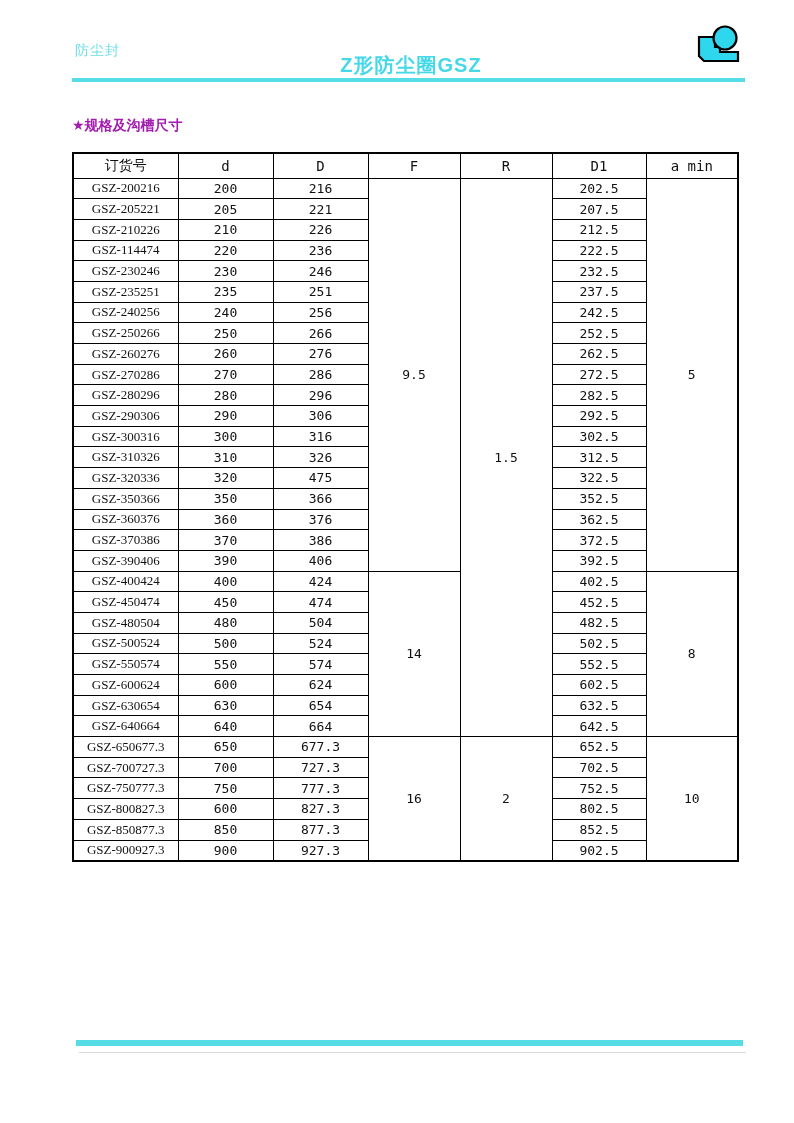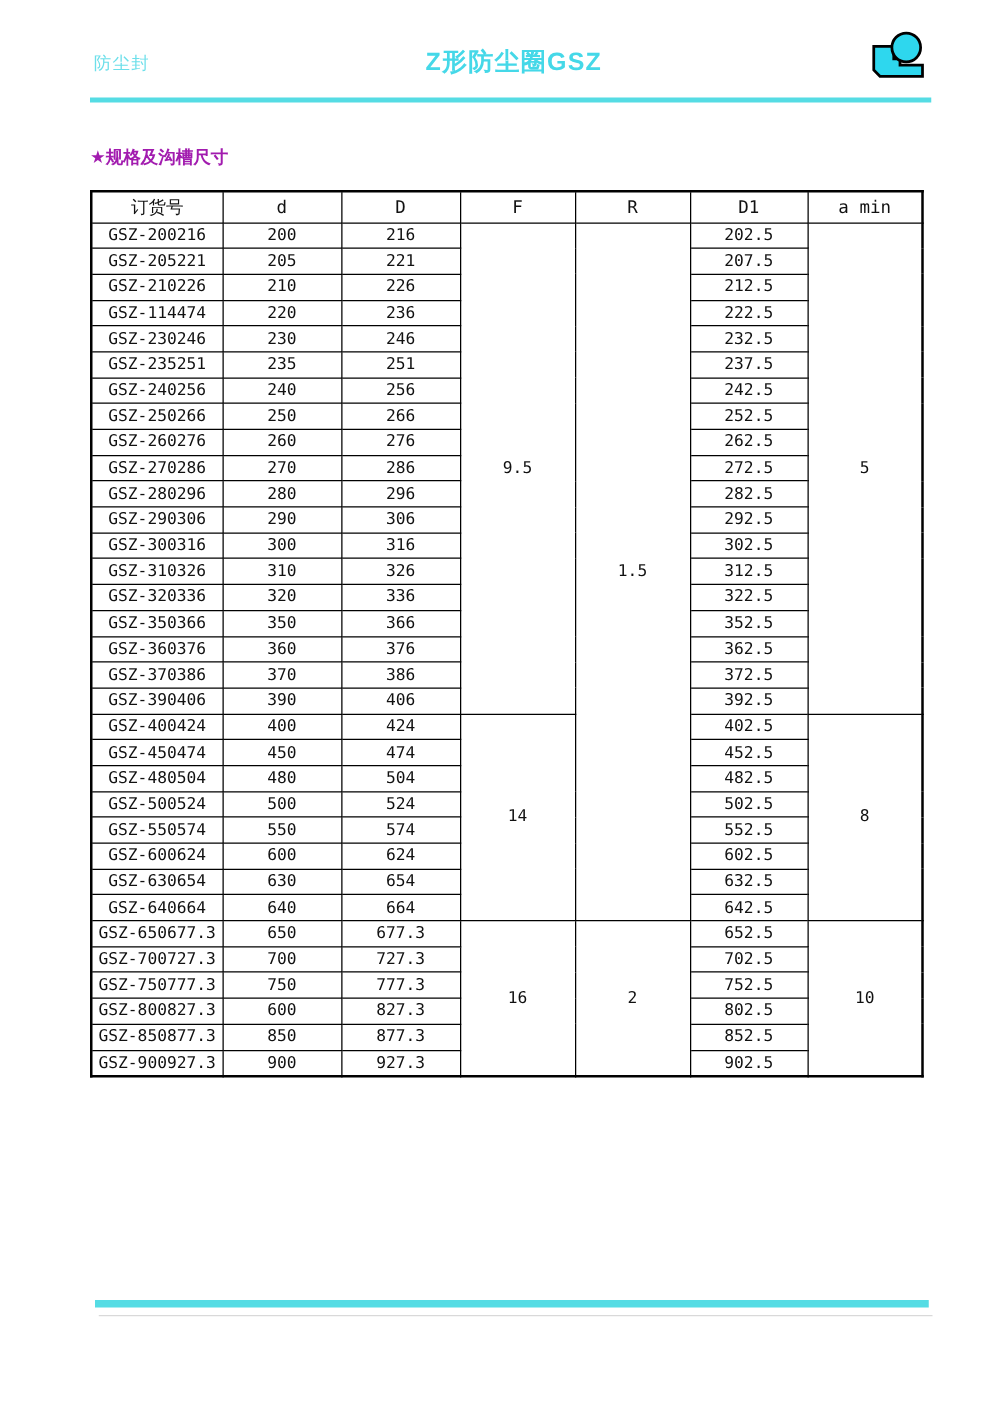--- a/index.html
+++ b/index.html
@@ -8,21 +8,21 @@
     width:794px; height:1123px; position:relative;
     font-family:"Liberation Sans","DejaVu Sans",sans-serif;
     color:#111;
   }
   .brand-label {
     position:absolute; left:75px; top:42px;
     font-size:14px; font-weight:normal; color:var(--accent-light,#6cdfea);
     letter-spacing:1px;
   }
   .page-title {
-    position:absolute; left:280px; top:36px; width:262px;
+    position:absolute; left:280px; top:52px; width:262px;
     text-align:center; font-size:20px; font-weight:bold;
     color:var(--accent,#45d8e8); letter-spacing:1px;
   }
   .logo-box { position:absolute; left:694px; top:19px; width:50px; height:50px; }
   .header-rule {
     position:absolute; left:72px; top:78px; width:673px; height:4px;
     background:var(--accent-rule,#55dce4);
   }
   .section-title {
     position:absolute; left:72px; top:117px;
@@ -35,21 +35,21 @@
   }
   table.spec th, table.spec td {
     border:1px solid #000; text-align:center; vertical-align:middle;
     padding:0; overflow:hidden; white-space:nowrap;
   }
   table.spec thead tr { height:25px; }
   table.spec tbody tr { height:20.7px; }
   th.cjk { font-size:14px; font-weight:normal; font-family:"Liberation Sans",sans-serif; }
   th.sym { font-size:14px; font-weight:normal; font-family:"DejaVu Sans Mono",monospace; }
   td { font-size:13px; font-family:"DejaVu Sans Mono",monospace; }
-  td.code { letter-spacing:0; }
+  td.code { letter-spacing:0;font-family:Liberation Serif, serif; }
   .footer-rule {
     position:absolute; left:76px; top:1040px; width:667px; height:6px;
     background:var(--accent-rule,#55dce4);
   }
   .footer-shadow {
     position:absolute; left:79px; top:1052px; width:667px; height:1px;
     background:#d9d9d9;
   }
 </style>
 </head>
@@ -176,21 +176,21 @@
         </tr>
         <tr>
           <td class="code">GSZ-310326</td>
           <td>310</td>
           <td>326</td>
           <td>312.5</td>
         </tr>
         <tr>
           <td class="code">GSZ-320336</td>
           <td>320</td>
-          <td>336</td>
+          <td>475</td>
           <td>322.5</td>
         </tr>
         <tr>
           <td class="code">GSZ-350366</td>
           <td>350</td>
           <td>366</td>
           <td>352.5</td>
         </tr>
         <tr>
           <td class="code">GSZ-360376</td>

